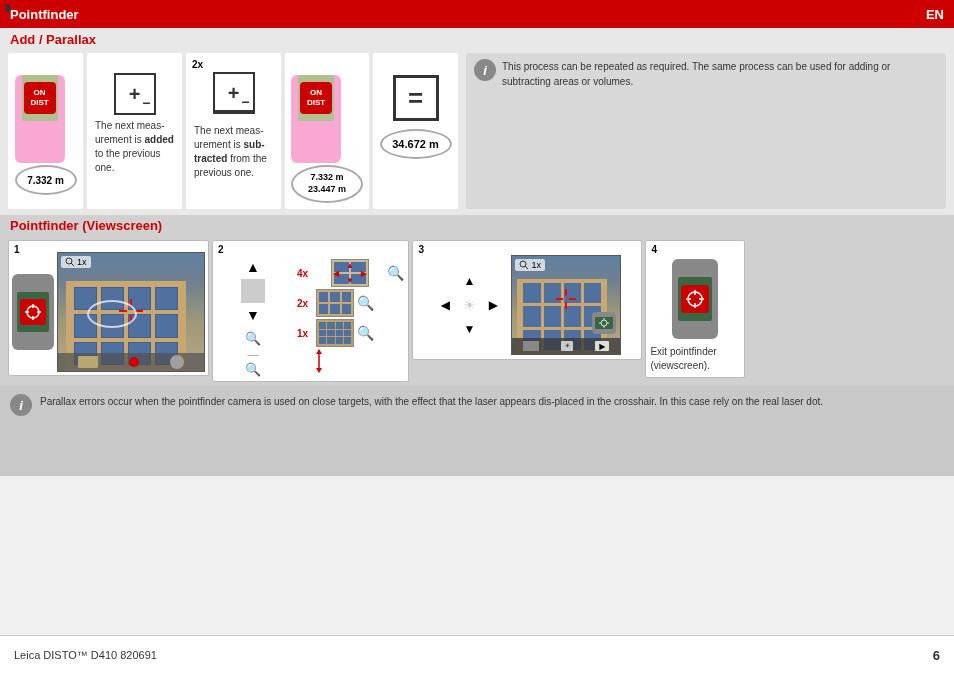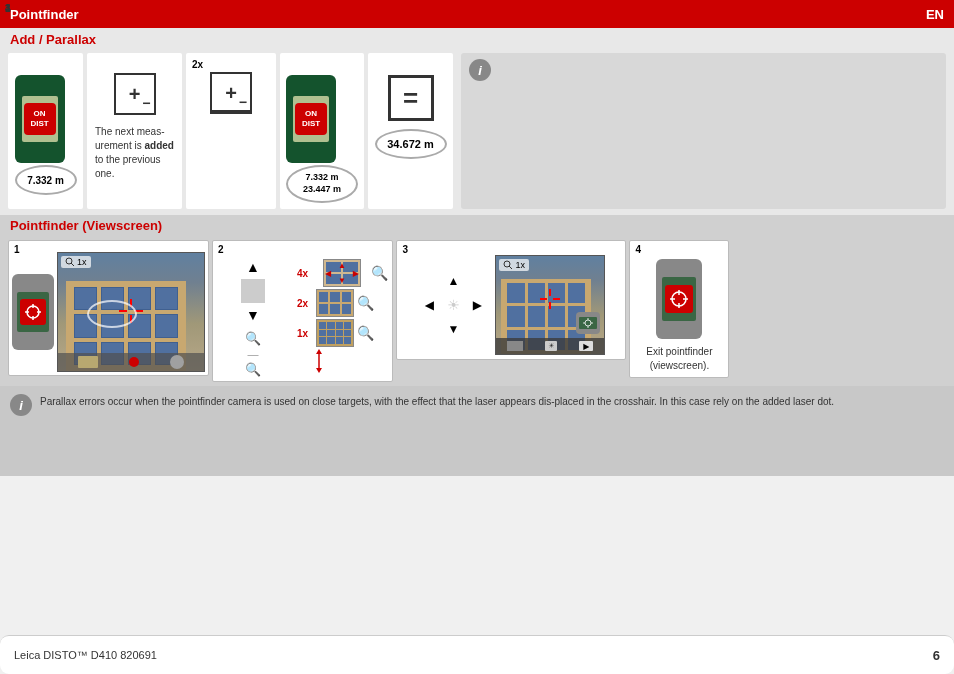--- a/index.html
+++ b/index.html
@@ -127,29 +127,28 @@
     }
 
     .pf-steps-row {
       display: flex;
       gap: 3px;
       padding: 4px 8px 4px 8px;
       align-items: flex-start;
     }
 
     .pf-device {
-      background: #14532d;
+      background: #f9a8d4;
       border-radius: 6px;
       width: 45px;
       height: 80px;
       position: relative;
       display: flex;
       flex-direction: column;
       align-items: center;
-      justify-content: center;
     }
 
     .pf-device-screen {
       background: #b0c090;
       width: 32px;
       height: 42px;
       border-radius: 2px;
       position: relative;
       overflow: hidden;
     }
@@ -169,21 +168,20 @@
       background: white;
       border-top: 1px solid #ccc;
       display: flex;
       justify-content: space-between;
       align-items: center;
       padding: 16px 14px;
       height: 39px;
       position: absolute;
       bottom: 0;
       width: 100%;
-      border-radius: 9px;
     }
 
     .footer-model {
       font-size: 11px;
       color: #333;
     }
 
     .footer-page {
       font-size: 13px;
       font-weight: bold;
@@ -241,31 +239,34 @@
       </div>
     </div>
 
     <div class="outer-step" style="min-width:90px;max-width:95px;">
       <div style="margin-top:14px;display:flex;flex-direction:column;align-items:center;">
         <div style="border:2px solid #333;width:42px;height:42px;display:flex;align-items:center;justify-content:center;font-size:20px;font-weight:bold;color:#333;position:relative;">
           <span>+</span>
           <span style="font-size:14px;position:absolute;bottom:2px;right:3px;">−</span>
         </div>
       </div>
-      <div class="step-text" style="margin-top:6px;">
+      <div class="step-text" style="">
         The next meas-urement is <b>added</b> to the previous one.
       </div>
     </div>
 
     <div class="outer-step" style="min-width:90px;max-width:95px;">
       <div style="font-size:10px;font-weight:bold;align-self:flex-start;margin-bottom:2px;">2x</div>
       <div style="border:2px solid #333;width:42px;height:42px;display:flex;align-items:center;justify-content:center;font-size:20px;font-weight:bold;color:#333;position:relative;">
         <span>+</span>
         <span style="font-size:14px;position:absolute;bottom:2px;right:3px;">−</span>
         <div style="position:absolute;bottom:-1px;left:0;right:0;height:3px;background:#333;"></div>
+      </div>
+      <div class="step-text" style="margin-top:6px;">
+        The next meas-urement is <b>sub-tracted</b> from the previous one.
       </div>
     </div>
 
     <div class="outer-step" style="min-width:82px;max-width:88px;">
       <span class="step-number" style="position:absolute;top:3px;left:5px;">3</span>
       <div style="margin-top:16px;">
         <div class="pf-device" style="width:50px;height:88px;">
           <div class="pf-device-screen" style="width:36px;height:46px;">
             <div class="on-dist-btn" style="margin:7px auto 0 auto;">
               <span>ON</span>
@@ -285,20 +286,21 @@
       <div style="margin-top:16px;display:flex;flex-direction:column;align-items:center;">
         <div style="border:3px solid #333;width:46px;height:46px;display:flex;align-items:center;justify-content:center;font-size:26px;font-weight:bold;color:#333;">=</div>
         <div style="background:white;border:2px solid #aaa;border-radius:50%;width:72px;height:30px;display:flex;align-items:center;justify-content:center;font-size:11px;font-weight:bold;margin-top:8px;">
           <span>34.672 m</span>
         </div>
       </div>
     </div>
 
     <div class="info-box" style="margin-left:4px;">
       <div class="info-icon">i</div>
+      <div class="info-text">This process can be repeated as required. The same process can be used for adding or subtracting areas or volumes.</div>
     </div>
 
   </div>
 </div>
 
 <div style="background:#d0d0d0;padding:3px 10px;">
   <div class="section-title" style="background:transparent;padding:0;">Pointfinder (Viewscreen)</div>
 </div>
 
 <div class="pointfinder-section pf-section-bg">
@@ -384,21 +386,21 @@
           <div style="width:24px;height:24px;display:flex;align-items:center;justify-content:center;font-size:14px;">▼</div>
 
           <div style="margin-top:4px;display:flex;flex-direction:column;gap:2px;align-items:center;">
             <span style="font-size:13px;color:#666;">🔍</span>
             <span style="font-size:11px;color:#999;margin-left:0;">—</span>
             <span style="font-size:13px;color:#aaa;">🔍</span>
           </div>
         </div>
 
         <div style="display:flex;flex-direction:column;gap:2px;">
-          <div style="display:flex;align-items:center;gap:10px;">
+          <div style="display:flex;align-items:center;gap:18px;">
             <span style="font-size:10px;font-weight:bold;color:#cc0000;min-width:16px;">4x</span>
             <div style="width:38px;height:28px;background:#d0b890;border:1px solid #888;position:relative;">
               <div style="display:grid;grid-template-columns:repeat(2,1fr);gap:2px;padding:2px;height:100%;">
                 <div style="background:#5070a0;"></div>
                   <div style="background:#5070a0;"></div>
                 <div style="background:#5070a0;"></div>
                   <div style="background:#5070a0;"></div>
               </div>
 
               <div style="position:absolute;left:1px;top:50%;transform:translateY(-50%);color:#cc0000;font-size:8px;">◀</div>
@@ -532,29 +534,29 @@
                 <circle cx="11" cy="11" r="7" stroke="white" stroke-width="1.5" fill="none"></circle>
                 <line x1="11" y1="2" x2="11" y2="7" stroke="white" stroke-width="1.5"></line>
                 <line x1="11" y1="15" x2="11" y2="20" stroke="white" stroke-width="1.5"></line>
                 <line x1="2" y1="11" x2="7" y2="11" stroke="white" stroke-width="1.5"></line>
                 <line x1="15" y1="11" x2="20" y2="11" stroke="white" stroke-width="1.5"></line>
               </svg>
             </div>
           </div>
         </div>
       </div>
-      <div style="font-size:10px;color:#333;margin-top:6px;text-align:center;max-width:90px;line-height:1.4;">Exit pointfinder (viewscreen).</div>
+      <div style="font-size:10px;color:#333;margin-top:6px;text-align:left;max-width:90px;line-height:1.4;">Exit pointfinder (viewscreen).</div>
     </div>
 
   </div>
 
   <div class="bottom-info">
     <div class="info-icon">i</div>
     <div style="display:flex;flex-direction:column;gap:6px;">
-      <div class="info-text">Parallax errors occur when the pointfinder camera is used on close targets, with the effect that the laser appears dis-placed in the crosshair. In this case rely on the added laser dot.</div>
+      <div class="info-text">Parallax errors occur when the pointfinder camera is used on close targets, with the effect that the laser appears dis-placed in the crosshair. In this case rely on the real laser dot.</div>
     </div>
   </div>
 </div>
 
 <div class="footer">
   <span class="footer-model">Leica DISTO™ D410 820691</span>
   <span class="footer-page">6</span>
 </div>
 
 </body></html>

